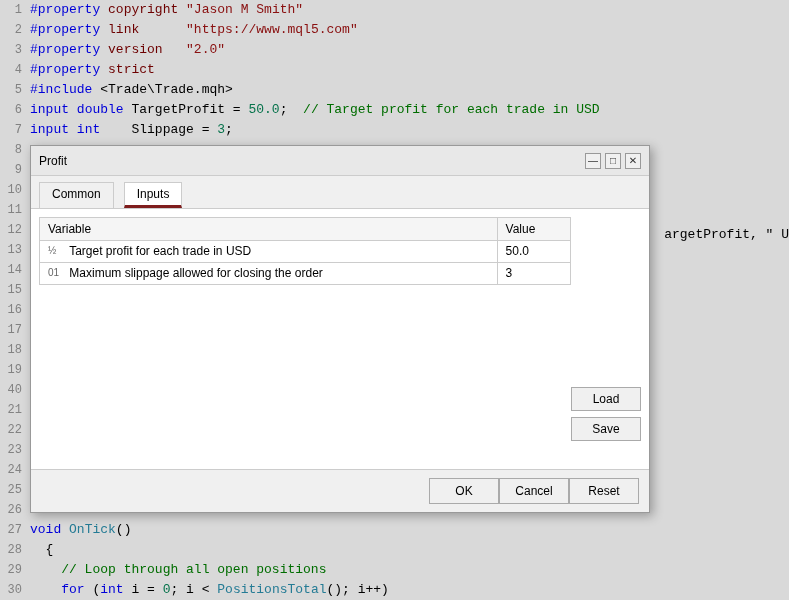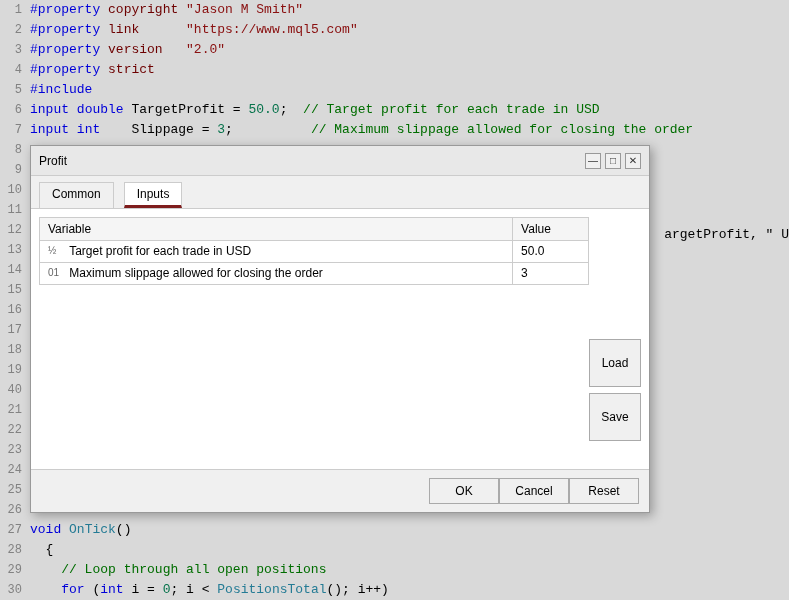--- a/index.html
+++ b/index.html
@@ -175,22 +175,22 @@
       display: inline-block;
       width: 14px;
       height: 14px;
       margin-right: 4px;
       vertical-align: middle;
       font-size: 10px;
       color: #666;
     }
 
     .btn-load, .btn-save {
-      width: 52px;
-      padding: 16px 8px;
+      width: 70px;
+      padding: 4px 8px;
       border: 1px solid #aaa;
       background: #f0f0f0;
       cursor: pointer;
       font-size: 12px;
       font-family: 'Segoe UI', Arial, sans-serif;
     }
 
     .params-and-side {
       display: flex;
     }
@@ -276,20 +276,21 @@
   <div class="code-line">
     <span class="line-num">4</span>
     <span class="kw-hash">#property</span>
     <span class="plain"> </span>
     <span class="kw-property">strict</span>
   </div>
 
   <div class="code-line">
     <span class="line-num">5</span>
     <span class="kw-include">#include</span>
+    <span class="plain"> &lt;Trade\Trade.mqh&gt;</span>
   </div>
 
   <div class="code-line">
     <span class="line-num">6</span>
     <span class="kw-input">input</span>
     <span class="plain"> </span>
     <span class="kw-double">double</span>
     <span class="plain"> TargetProfit = </span>
     <span class="kw-number">50.0</span>
     <span class="plain">;  </span>
@@ -297,21 +298,20 @@
   </div>
 
   <div class="code-line">
     <span class="line-num">7</span>
     <span class="kw-input">input</span>
     <span class="plain"> </span>
     <span class="kw-int">int</span>
     <span class="plain">    Slippage = </span>
     <span class="kw-number">3</span>
     <span class="plain">;          </span>
-    <span class="kw-comment">// Maximum slippage allowed for closing the order</span>
   </div>
 
   <div class="code-line"><span class="line-num">8</span></div>
   <div class="code-line"><span class="line-num">9</span></div>
   <div class="code-line"><span class="line-num">10</span></div>
   <div class="code-line"><span class="line-num">11</span></div>
   <div class="code-line"><span class="line-num">12</span></div>
   <div class="code-line"><span class="line-num">13</span></div>
   <div class="code-line"><span class="line-num">14</span></div>
   <div class="code-line"><span class="line-num">15</span></div>

